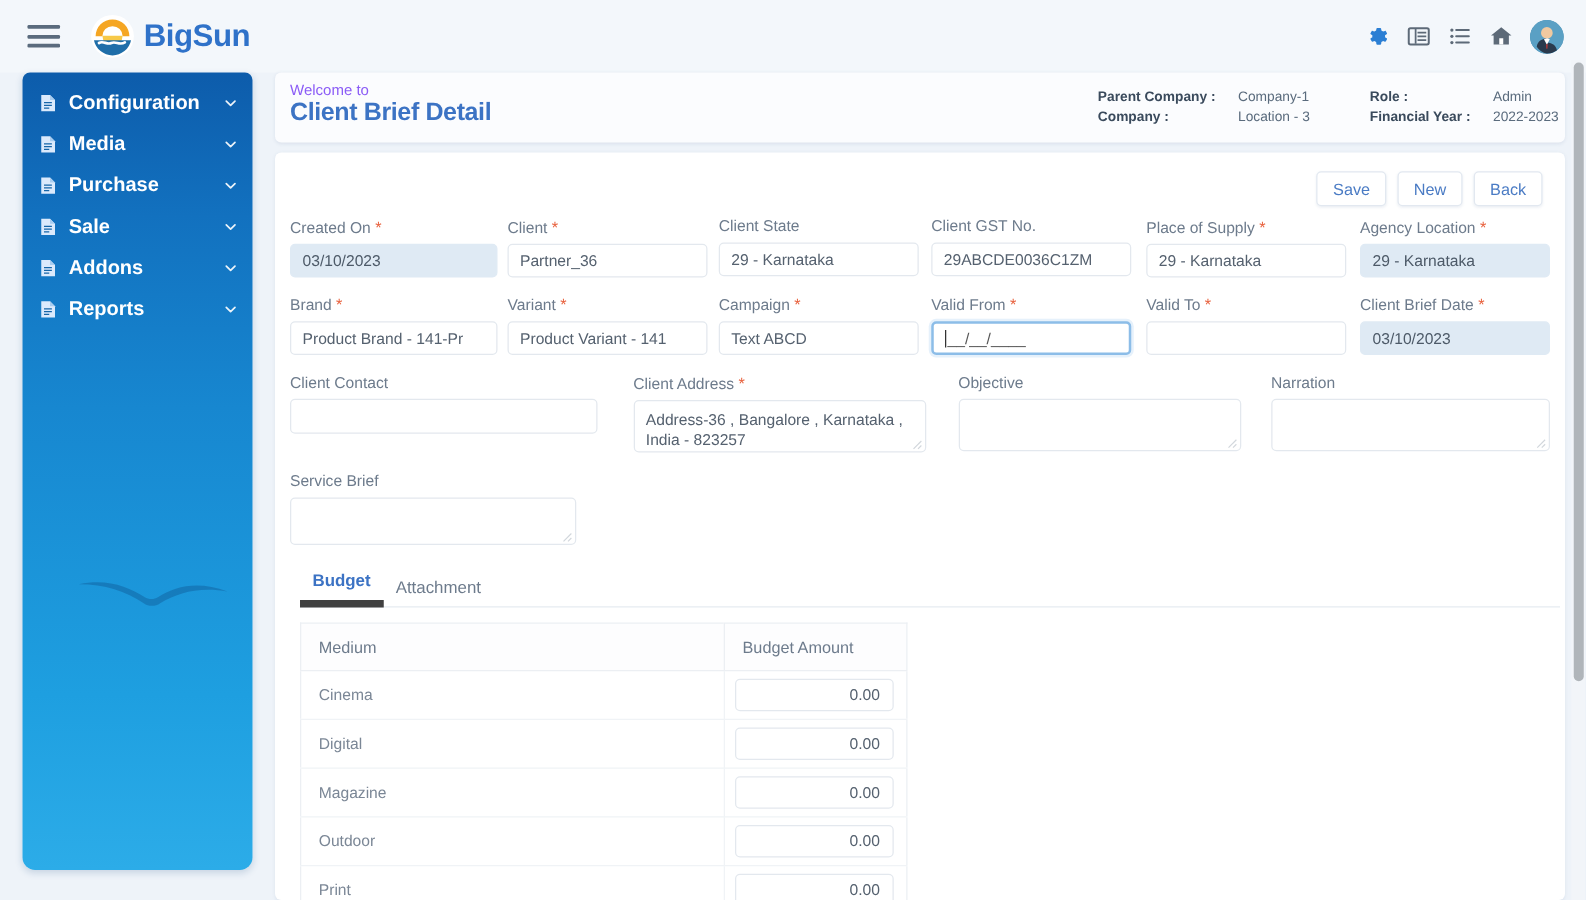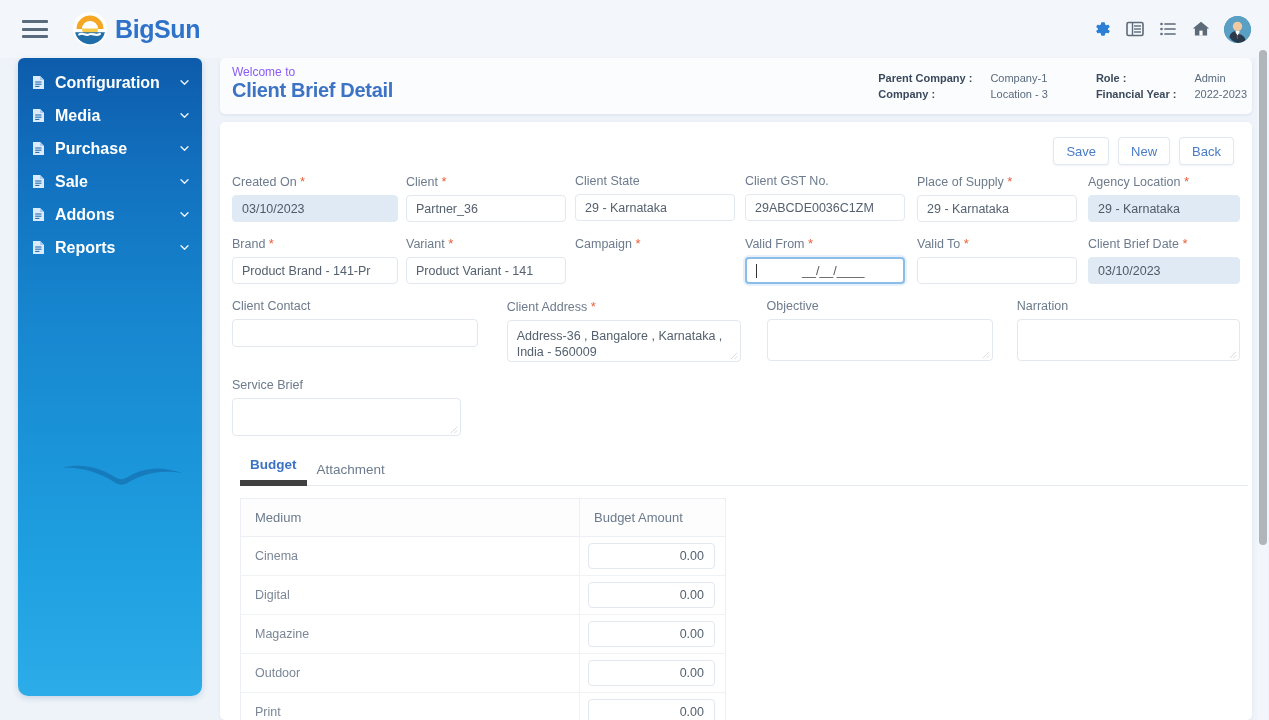--- a/index.html
+++ b/index.html
@@ -118,21 +118,20 @@
     background: #ffffff; font-size: 12.5px; color: #55616f;
     padding: 0 9px; width: 100%;
     font-family: "Liberation Sans", sans-serif;
     display: flex; align-items: center;
     overflow: hidden; white-space: nowrap;
   }
   .inp.ro { background: #dfeaf4; border-color: #dfeaf4; color: #4d5a68; }
   .inp.focused {
     border: 2px solid #8cbde8; box-shadow: 0 0 0 2px rgba(140,190,235,0.22);
     color: #555;
-    gap: 44px;
   }
   .caret {
     display: inline-block; width: 1px; height: 14px;
     background: #333; margin-right: 1px; vertical-align: middle;
   }
   .ta {
     border: 1px solid #e3e8ee; border-radius: 4px; background: #ffffff;
     font-size: 12.5px; color: #55616f; padding: 7px 9px;
     width: 100%; position: relative; overflow: hidden;
     line-height: 16px;
@@ -400,20 +399,21 @@
         <div class="fld" style="width:166px;">
           <span class="lbl"><span>Brand</span> <span class="req">*</span></span>
           <div class="inp">Product Brand - 141-Pr</div>
         </div>
         <div class="fld" style="width:160px;margin-left:8px;">
           <span class="lbl"><span>Variant</span> <span class="req">*</span></span>
           <div class="inp">Product Variant - 141</div>
         </div>
         <div class="fld" style="width:160px;margin-left:9px;">
           <span class="lbl"><span>Campaign</span> <span class="req">*</span></span>
+          <div class="inp">Text ABCD</div>
         </div>
         <div class="fld" style="width:160px;margin-left:10px;">
           <span class="lbl"><span>Valid From</span> <span class="req">*</span></span>
           <div class="inp focused">
               <span class="caret"></span>
               <span>__/__/____</span>
             </div>
         </div>
         <div class="fld" style="width:160px;margin-left:12px;">
           <span class="lbl"><span>Valid To</span> <span class="req">*</span></span>
@@ -426,21 +426,21 @@
       </div>
 
       <div class="row" style="margin-top:15px;">
         <div class="fld" style="width:252px;">
           <span class="lbl">Client Contact</span>
           <div class="inp" style="height:28px;"></div>
         </div>
         <div class="fld" style="width:240px;margin-left:29px;">
           <span class="lbl"><span>Client Address</span> <span class="req">*</span></span>
           <div class="ta" style="height:42px;">
-            <span>Address-36 , Bangalore , Karnataka , India - 560009</span>
+            <span>Address-36 , Bangalore , Karnataka , India - 823257</span>
             <svg class="grip" viewBox="0 0 10 10">
               <line x1="9" y1="2" x2="2" y2="9" stroke="#9aa5b1" stroke-width="1"></line>
               <line x1="9" y1="6" x2="6" y2="9" stroke="#9aa5b1" stroke-width="1"></line>
             </svg>
           </div>
         </div>
         <div class="fld" style="width:232px;margin-left:26px;">
           <span class="lbl">Objective</span>
           <div class="ta" style="height:42px;">
             <span></span>

